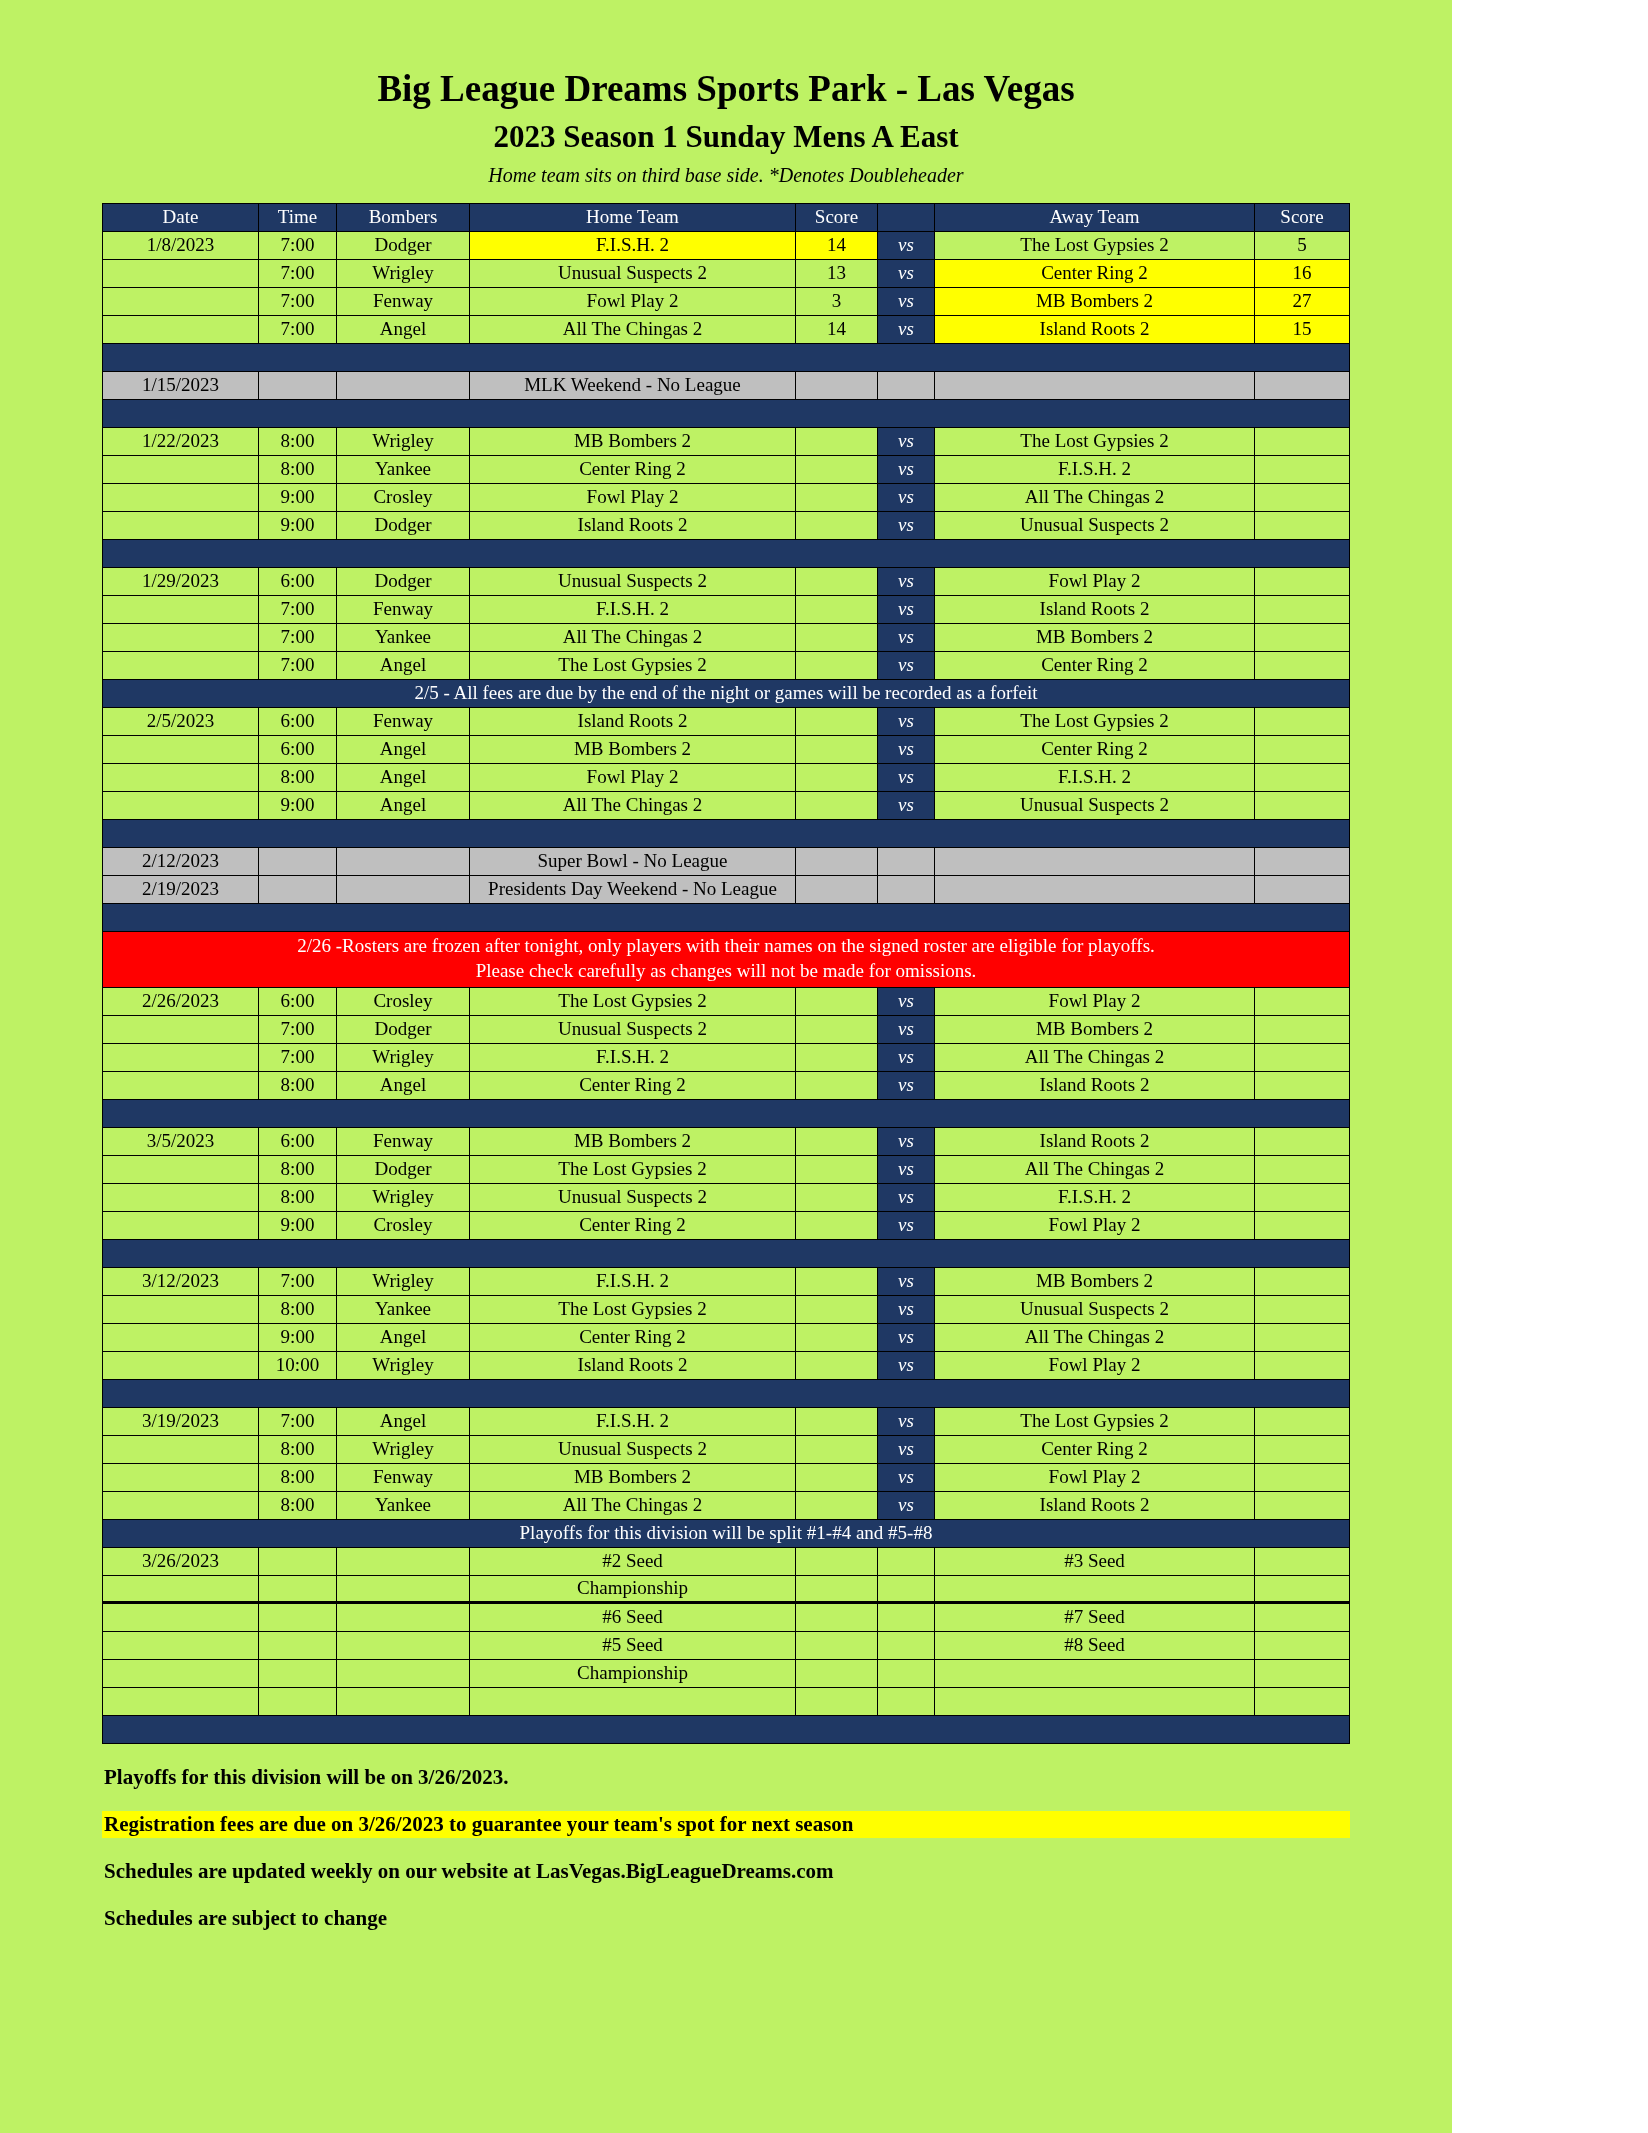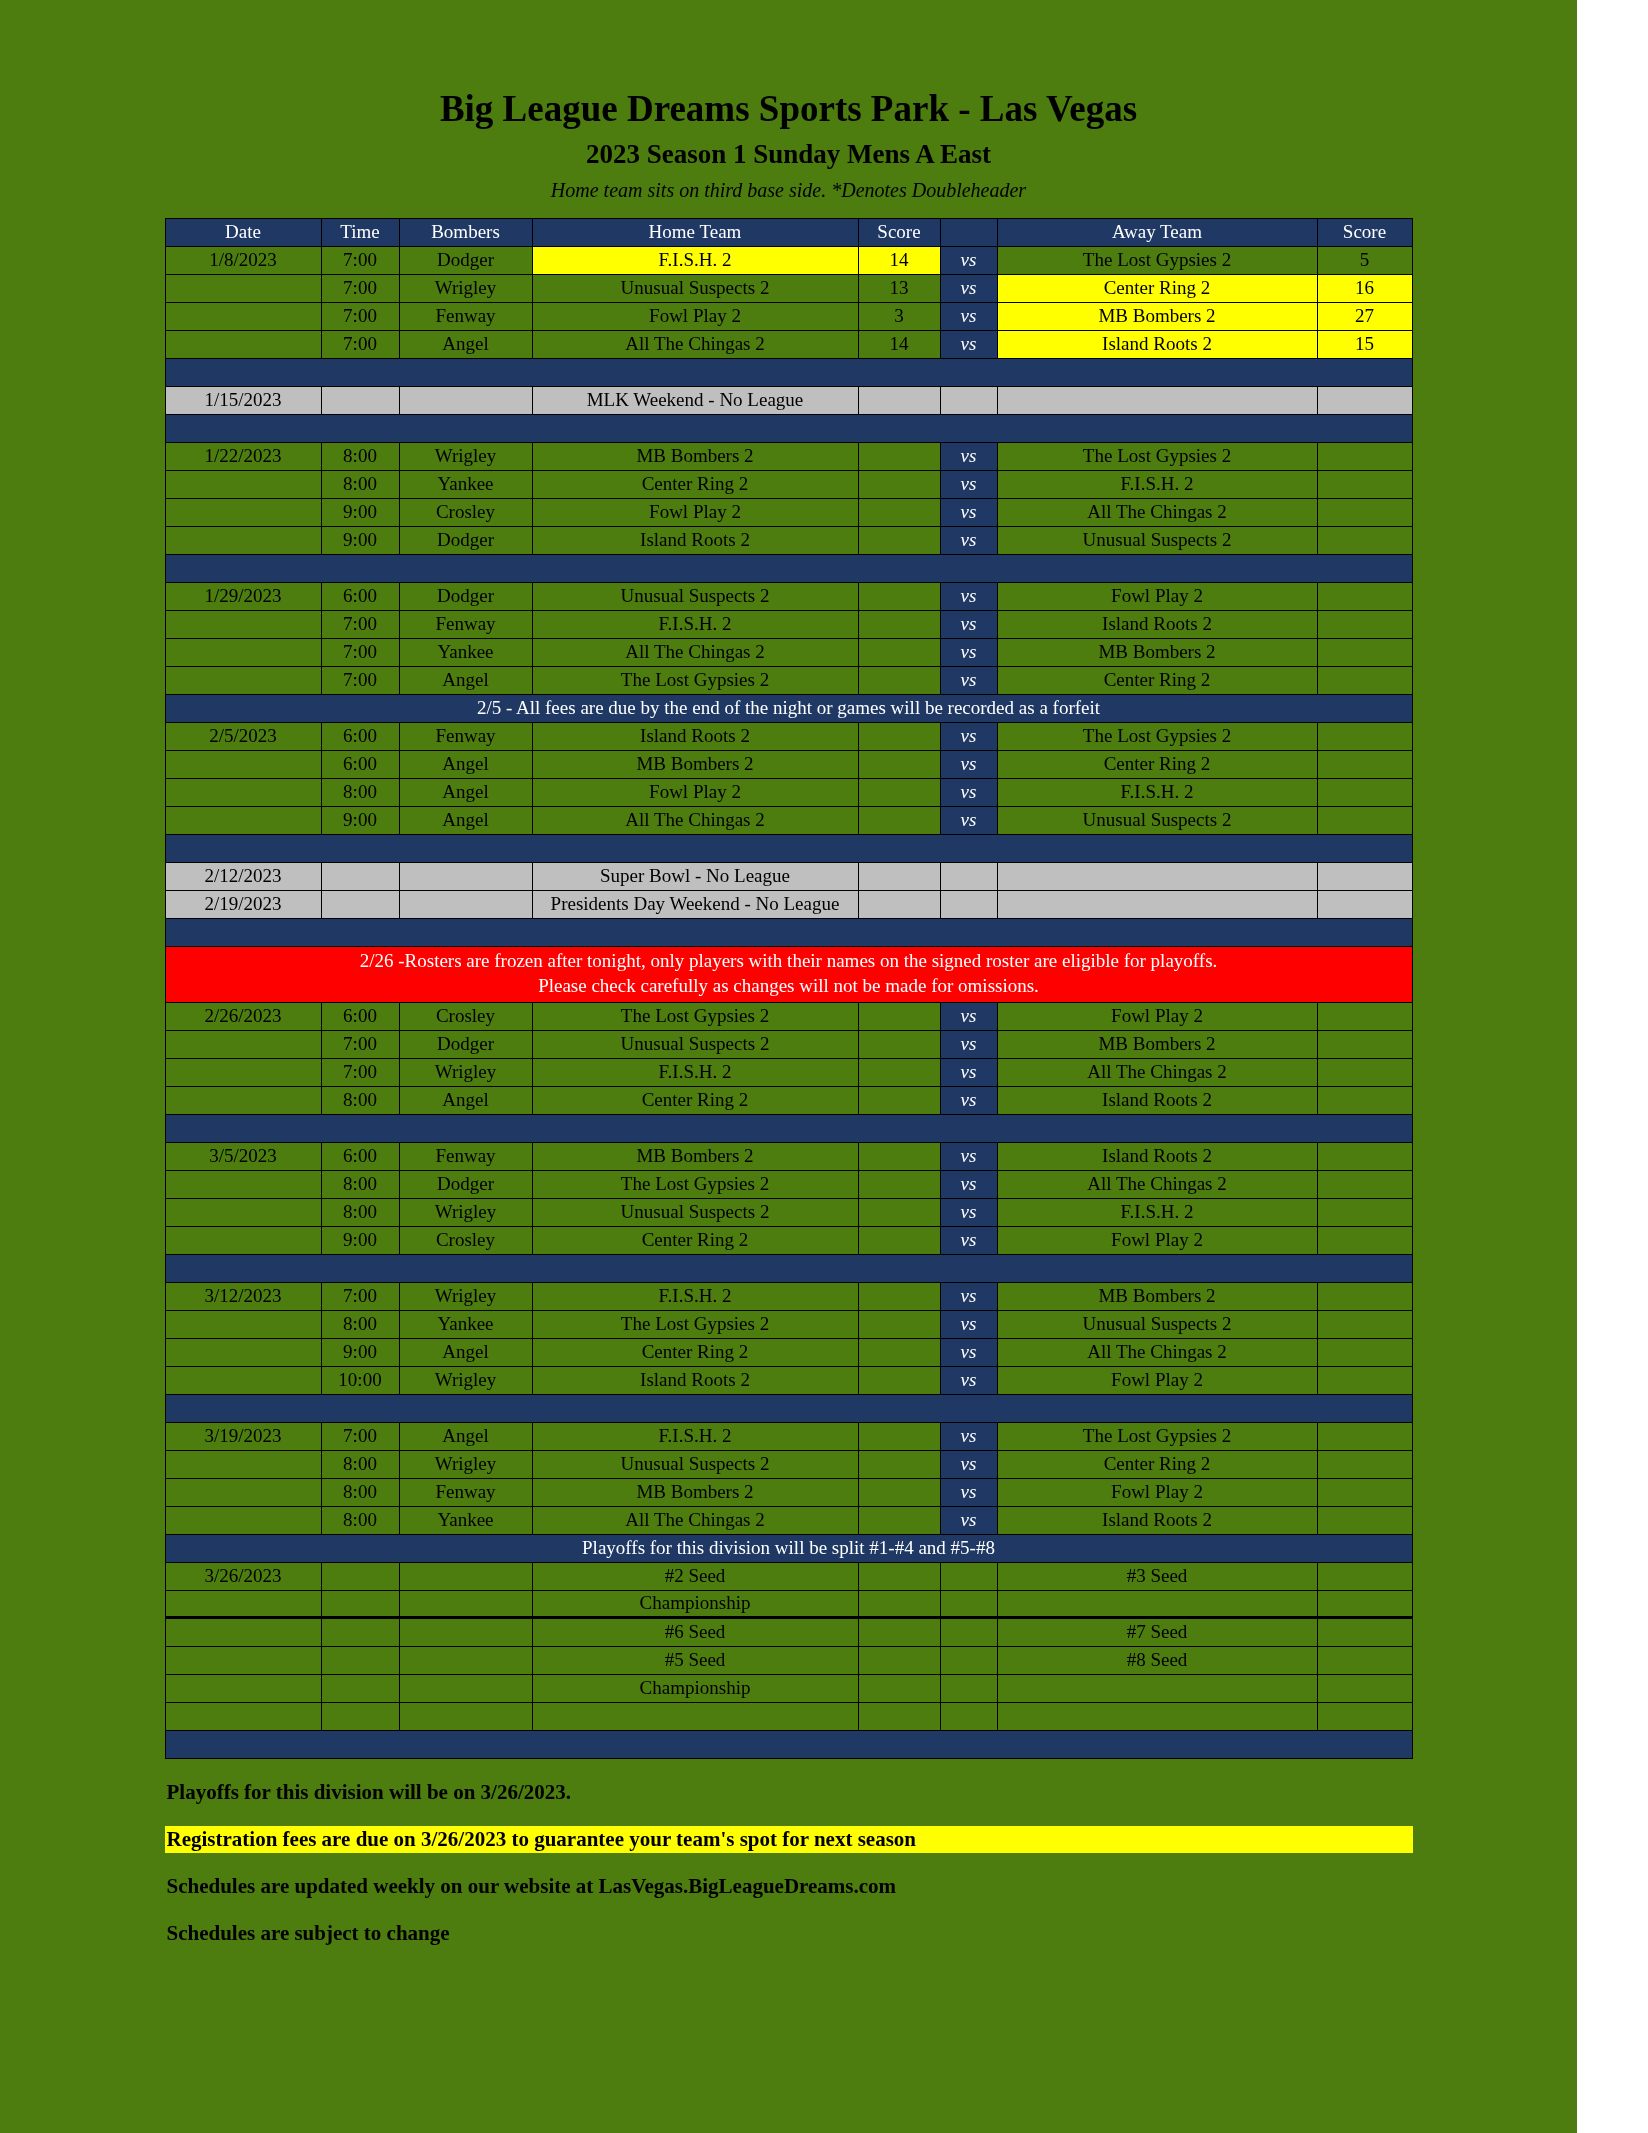--- a/index.html
+++ b/index.html
@@ -4,27 +4,27 @@
 <style>
   * { box-sizing: border-box; }
   html, body { margin: 0; padding: 0; background: #ffffff; }
   body {
     font-family: "Liberation Serif", serif;
     color: #000;
     width: 1648px;
   }
   .page {
     position: relative;
-    width: 1577px;
+    width: 1452px;
     min-height: 2133px;
-    background: #4d7c0f;
-    padding-top: 88px;
+    background: #bef264;
+    padding-top: 68px;
   }
   .title   { font-size: 37px; font-weight: bold; text-align: center; line-height: 1.15; }
-  .subtitle{ font-size: 27px; font-weight: bold; text-align: center; margin-top: 8px; }
+  .subtitle{ font-size: 31px; font-weight: bold; text-align: center; margin-top: 8px; }
   .note    { font-size: 20px; font-weight: normal; font-style: italic; text-align: center; margin-top: 9px; }
 
   .tbl {
     width: 1248px;
     margin: 16px auto 0 auto;
     border-top: 1px solid #000;
     border-left: 1px solid #000;
     font-size: 19px;
     font-weight: normal;
   }

